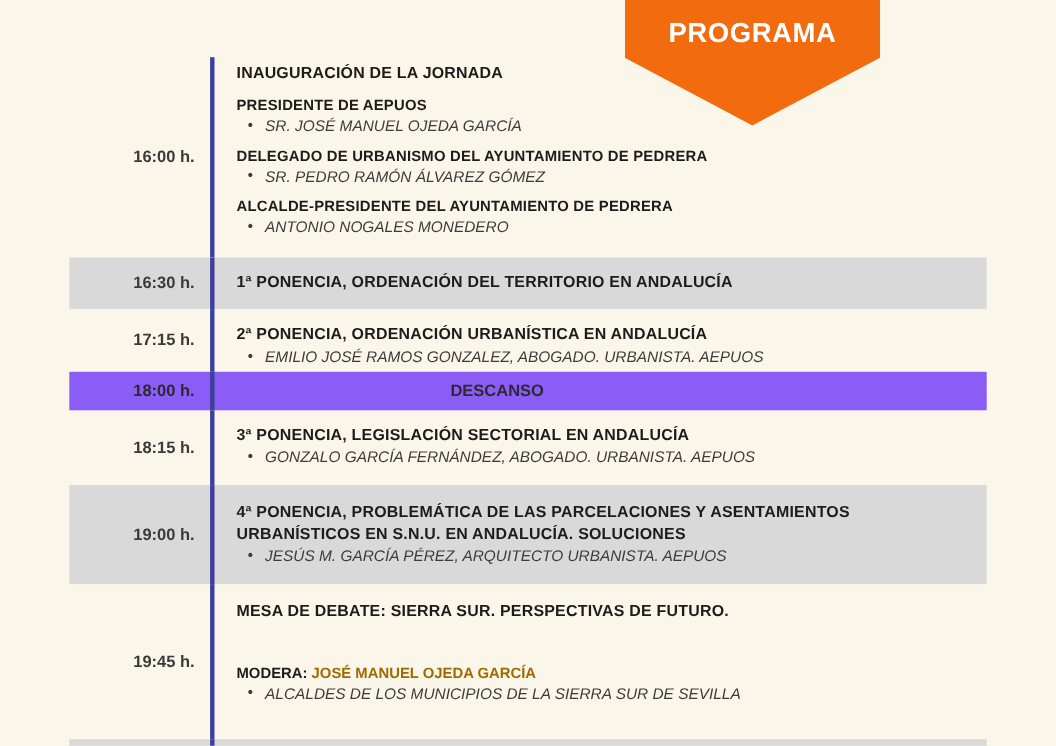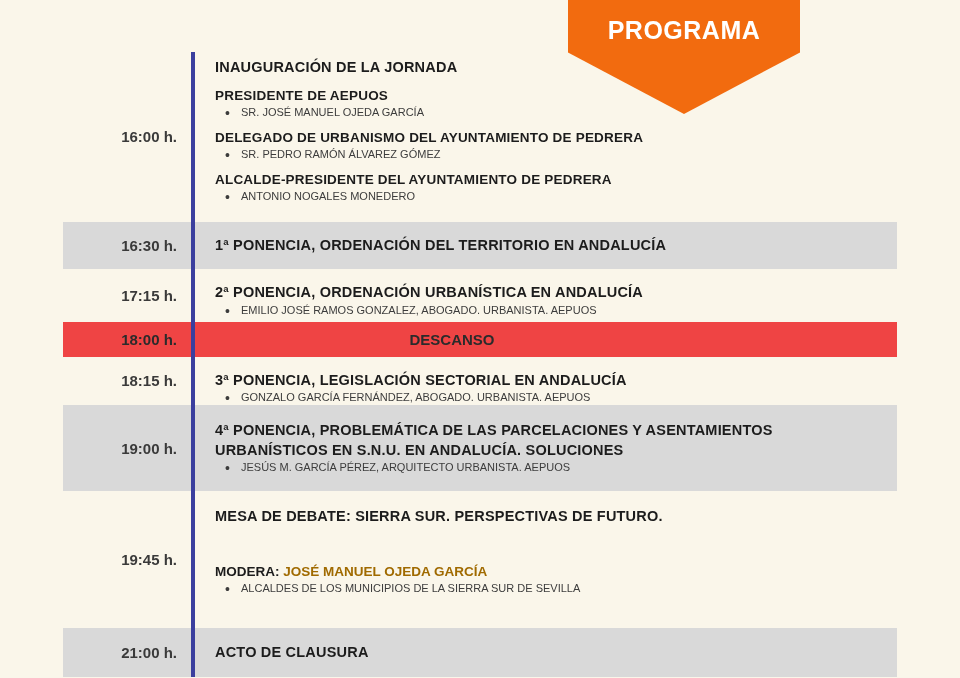--- a/index.html
+++ b/index.html
@@ -54,21 +54,21 @@
     width: 834px;
   }
   .row {
     display: flex;
     position: relative;
     align-items: stretch;
     min-height: 10px;
   }
   .row.shade { background: #d9d9d9; }
   .row.plain { background: transparent; }
-  .row.break { background: #ef4444; }
+  .row.break { background: #8b5cf6; }
 
   .time-cell {
     width: 128px;
     flex: 0 0 128px;
     box-sizing: border-box;
     padding-right: 14px;
     text-align: right;
     font-size: 15px;
     font-weight: bold;
     color: #3a3a3a;
@@ -102,25 +102,26 @@
     font-size: 13.5px;
     font-weight: bold;
     color: #1c1c1c;
     letter-spacing: 0.2px;
     line-height: 1.35;
   }
   .head-line.big {
     font-size: 14.5px;
   }
   .sub-line {
-    font-size: 11px;
+    font-size: 14px;
     color: #3c3c3c;
     line-height: 1.35;
     padding-left: 26px;
     position: relative;
+    font-style: italic;
   }
   .sub-line::before {
     content: "\2022";
     position: absolute;
     left: 10px;
     top: -1px;
     font-size: 14px;
     color: #3c3c3c;
   }
   .gap-sm { height: 9px; }
@@ -182,21 +183,21 @@
 
     <div class="row break">
       <div class="time-cell">18:00 h.</div>
       <div class="divider-col"></div>
       <div class="content-cell" style="padding-top:9px;padding-bottom:9px;padding-right:215px;">DESCANSO</div>
     </div>
 
     <div class="row plain">
       <div class="time-cell">18:15 h.</div>
       <div class="divider-col"></div>
-      <div class="content-cell" style="padding-top:14px;padding-bottom:0;">
+      <div class="content-cell" style="padding-top:14px;padding-bottom:16px;">
         <div class="head-line big">3ª PONENCIA, LEGISLACIÓN SECTORIAL EN ANDALUCÍA</div>
         <div class="sub-line">GONZALO GARCÍA FERNÁNDEZ, ABOGADO. URBANISTA. AEPUOS</div>
       </div>
     </div>
 
     <div class="row shade">
       <div class="time-cell">19:00 h.</div>
       <div class="divider-col"></div>
       <div class="content-cell" style="padding-top:16px;padding-bottom:16px;">
         <div class="head-line big">4ª PONENCIA, PROBLEMÁTICA DE LAS PARCELACIONES Y ASENTAMIENTOS URBANÍSTICOS EN S.N.U. EN ANDALUCÍA. SOLUCIONES</div>

